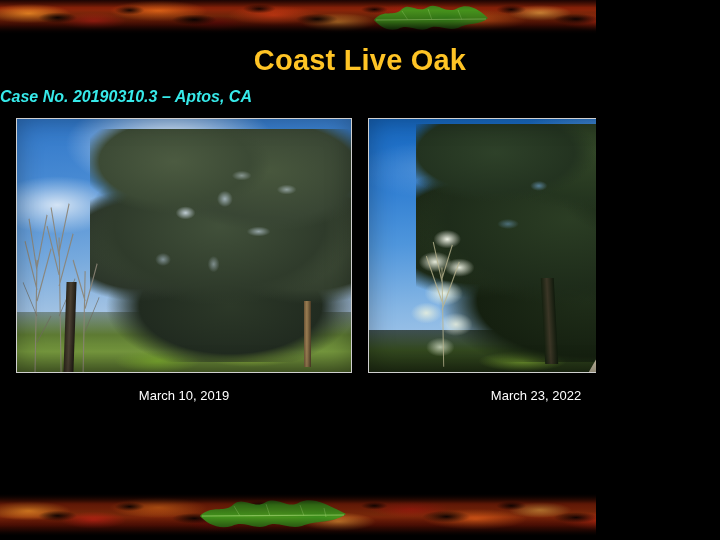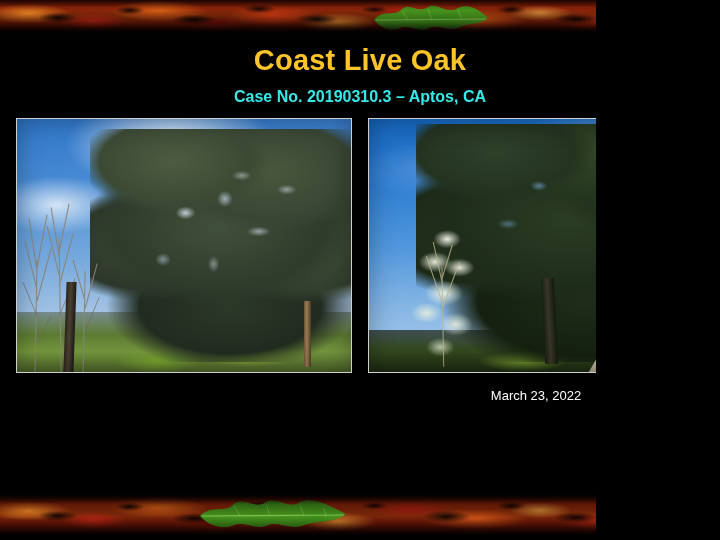--- a/index.html
+++ b/index.html
@@ -98,25 +98,26 @@
     color: #FFC425;
     font-size: 29px;
     font-weight: bold;
     letter-spacing: .2px;
     line-height: 34px;
   }
   #case-subtitle {
     position: absolute;
     left: 0; top: 87px;
     width: 720px;
-    text-align: center;
+    text-align: left;
     color: #37E9E9;
     font-size: 16px;
     font-weight: bold;
     line-height: 20px;
+    font-style: italic;
   }
 
   
   .photo-frame {
     position: absolute;
     top: 118px;
     width: 336px;
     height: 255px;
     border: 1px solid #cfcfcf;
     box-sizing: border-box;
@@ -345,20 +346,21 @@
       </div>
       <div class="tent">
         <div class="tent-roof"></div>
         <div class="tent-side"></div>
         <div class="tent-eave"></div>
       </div>
       <div class="photo-soft"></div>
     </div>
   </div>
 
+  <div class="photo-caption" id="caption-left">March 10, 2019</div>
   <div class="photo-caption" id="caption-right">March 23, 2022</div>
 
   <div class="border-band" id="border-bottom">
     <div class="band-inner">
       <div class="band-base"></div>
       <div class="band-mottle"></div>
       <svg class="leaf-green" id="leaf-bottom-green" viewBox="0 0 150 34" preserveAspectRatio="none">
         <path d="M2 20 C14 8 26 18 36 8 C46 0 56 14 68 6 C80 0 90 14 102 6 C116 0 132 10 148 18
                  C134 28 118 24 104 30 C90 34 80 24 68 30 C56 34 46 24 34 30 C20 34 8 27 2 20 Z" fill="#3F9B1E" opacity="0.93"></path>
         <path d="M4 20 L146 19" stroke="#9BD36A" stroke-width="1.1" opacity="0.78" fill="none"></path>

